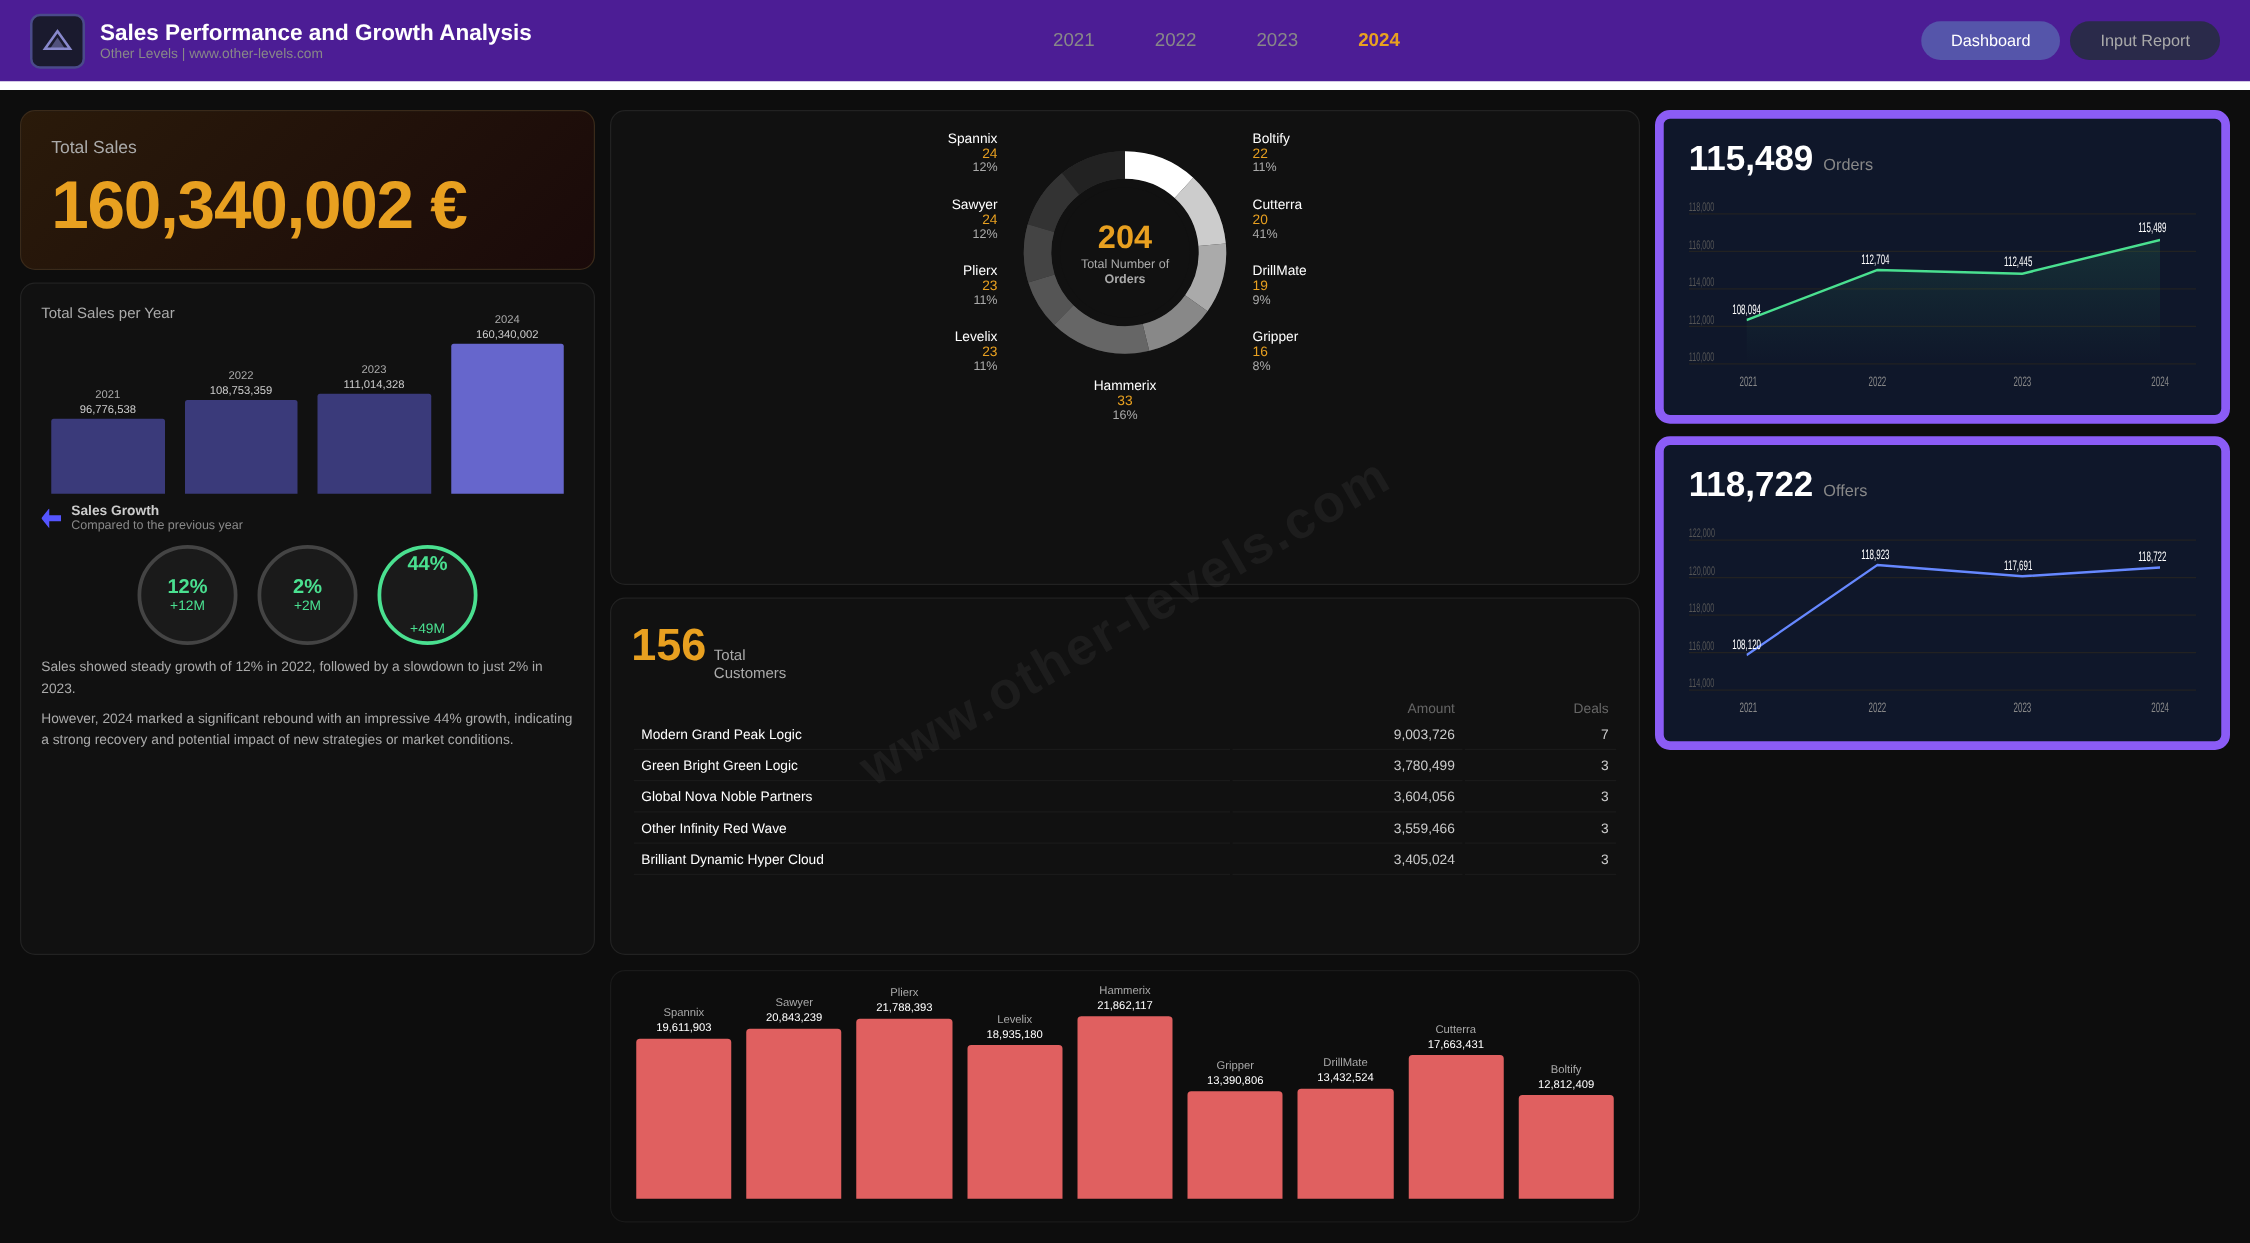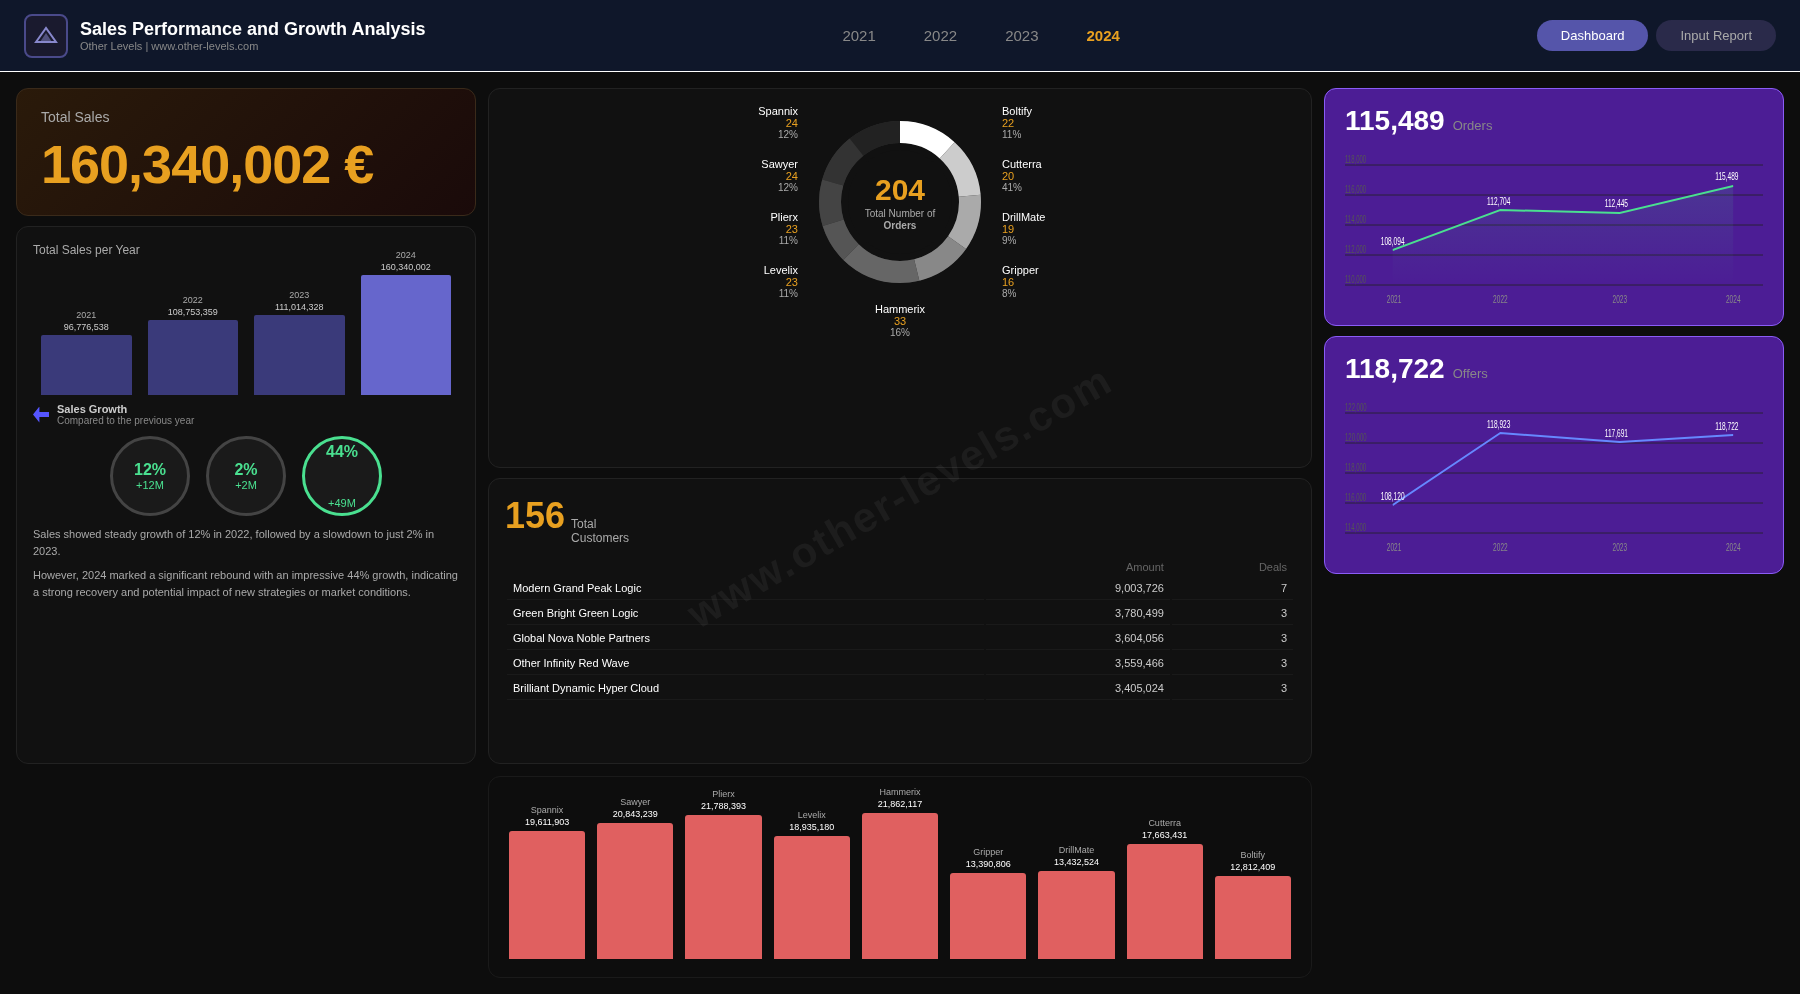--- a/index.html
+++ b/index.html
@@ -23,26 +23,26 @@
       z-index: 100;
       transform: rotate(-30deg);
       font-size: 42px;
       color: rgba(255,255,255,0.05);
       font-weight: bold;
       letter-spacing: 2px;
       white-space: nowrap;
     }
     
     .header {
-      background: #0f172a;
+      background: #4c1d95;
       height: 72px;
       display: flex;
       align-items: center;
       padding: 16px 24px;
-      border-bottom: 1px solid #ffffff;
+      border-bottom: 7px solid #ffffff;
     }
     .logo-area {
       display: flex;
       align-items: center;
       gap: 12px;
       min-width: 360px;
     }
     .logo-icon {
       width: 44px; height: 44px;
       background: #1a1a2e;
@@ -147,22 +147,22 @@
       clip-path: polygon(0 50%, 40% 0, 40% 35%, 100% 35%, 100% 65%, 40% 65%, 40% 100%);
     }
 
     
     .center-panel {
       display: flex;
       flex-direction: column;
       gap: 10px;
     }
     .chart-card {
-      background: #4c1d95;
-      border: 1px solid #8b5cf6;
+      background: #0f172a;
+      border: 7px solid #8b5cf6;
       border-radius: 12px;
       padding: 16px 20px;
       flex: 1;
     }
     .chart-header {
       display: flex; align-items: baseline; gap: 8px;
       margin-bottom: 8px;
     }
     .chart-big-num { font-size: 28px; font-weight: 700; color: #fff; }
     .chart-label { font-size: 13px; color: #888; }
@@ -519,21 +519,21 @@
               <circle cx="90" cy="90" r="70" fill="none" stroke="#444444" stroke-width="22" stroke-dasharray="40.9 398.9" stroke-dashoffset="-308.2" transform="rotate(-90 90 90)"></circle>
 
               <circle cx="90" cy="90" r="70" fill="none" stroke="#333333" stroke-width="22" stroke-dasharray="43.1 396.7" stroke-dashoffset="-349.1" transform="rotate(-90 90 90)"></circle>
 
               <circle cx="90" cy="90" r="70" fill="none" stroke="#222222" stroke-width="22" stroke-dasharray="47.4 392.4" stroke-dashoffset="-392.2" transform="rotate(-90 90 90)"></circle>
 
               <circle cx="90" cy="90" r="52" fill="#111"></circle>
             </svg>
             
             <div style="position:absolute; top:50%; left:50%; transform:translate(-50%,-50%); text-align:center;">
-              <div style="font-size:30px; font-weight:700; color:#e8a020;">204</div>
+              <div style="font-size:26px; font-weight:700; color:#e8a020;">204</div>
               <div style="font-size:10px; color:#aaa; line-height:1.3;">Total Number of</div>
               <div style="font-size:10px; color:#aaa; font-weight:600;">Orders</div>
             </div>
           </div>
 
           <div style="display:flex; flex-direction:column; gap:18px; align-items:flex-start; padding-left:8px;">
             <div class="donut-item" style="position:static; text-align:left;">
               <div class="name">Boltify</div>
               <div class="val">22</div>
               <div class="pct">11%</div>

